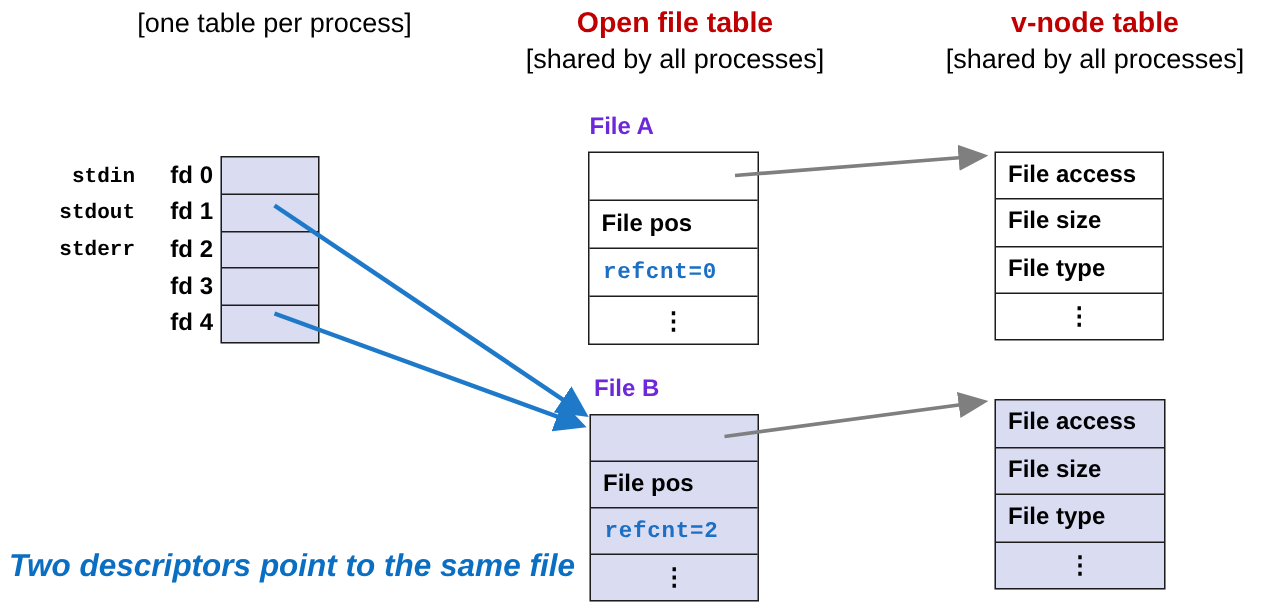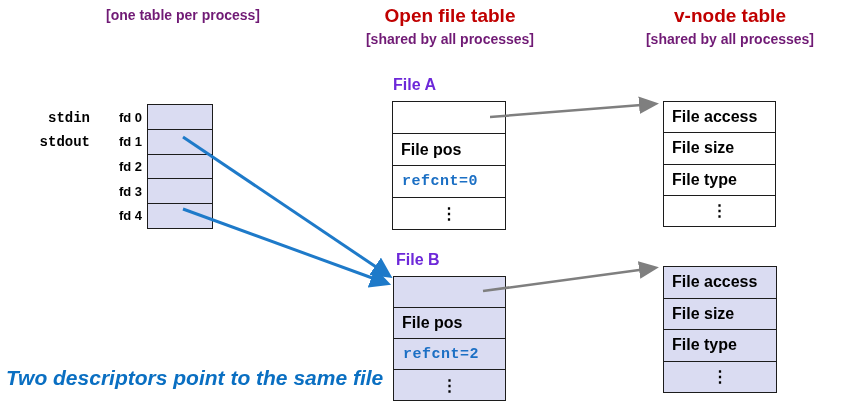--- a/index.html
+++ b/index.html
@@ -3,40 +3,40 @@
 <meta charset="utf-8">
 <style>
   * { margin:0; padding:0; box-sizing:border-box; }
   body { background:#ffffff; }
   .canvas {
     position:relative; width:849px; height:406px; background:#ffffff;
     font-family:"Liberation Sans", sans-serif; overflow:hidden;
   }
   .hdr { position:absolute; text-align:center; }
   .hdr .t { font-size:19px; font-weight:bold; color:#c00000; line-height:24px; }
-  .hdr .s { font-size:14px; font-weight:bold; color:#701a75; line-height:22px; }
+  .hdr .s { font-size:18px; font-weight:normal; color:#000000; line-height:22px; }
 
   .tbl {
     position:absolute; border:1.7px solid #1c1c1c;
     display:flex; flex-direction:column; background:#ffffff;
   }
   .tbl.fill { background:#dadcf2; }
   .tbl .row { flex:1; border-bottom:1.7px solid #1c1c1c; display:flex; align-items:center; }
   .tbl .row:last-child { border-bottom:none; }
   .row.lbl  { font-weight:bold; font-size:16px; color:#000; padding-left:8px; }
   .row.mono { font-family:"Liberation Mono","DejaVu Sans Mono",monospace; font-weight:bold;
               font-size:15px; color:#1b6fc4; padding-left:9px; letter-spacing:0.5px; }
   .row.dots { justify-content:center; font-weight:bold; font-size:16px; color:#000; }
 
   .tbl-title { position:absolute; font-size:16px; font-weight:bold; color:#6d28d9; }
 
   .fd-label {
     position:absolute; width:44px; height:25px; left:98px;
     display:flex; align-items:center; justify-content:flex-end;
-    font-size:13px; font-weight:bold; color:#000;
+    font-size:16px; font-weight:bold; color:#000;
   }
   .std-label {
     position:absolute; width:74px; height:25px; left:16px;
     display:flex; align-items:center; justify-content:flex-end;
     font-family:"Liberation Mono","DejaVu Sans Mono",monospace;
     font-size:14px; font-weight:bold; color:#000;
   }
   .caption {
     position:absolute; left:6px; top:366px; width:420px;
     font-size:21px; font-weight:bold; font-style:italic; color:#0a6fc2;
@@ -55,20 +55,21 @@
     <div class="t">Open file table</div>
     <div class="s">[shared by all processes]</div>
   </div>
   <div class="hdr" style="left:600px; top:4px; width:260px;">
     <div class="t">v-node table</div>
     <div class="s">[shared by all processes]</div>
   </div>
 
   <div class="std-label" style="top:105px;">stdin</div>
   <div class="std-label" style="top:129px;">stdout</div>
+  <div class="std-label" style="top:154px;">stderr</div>
 
   <div class="fd-label" style="top:105px;">fd 0</div>
   <div class="fd-label" style="top:129px;">fd 1</div>
   <div class="fd-label" style="top:154px;text-align:center;">fd 2</div>
   <div class="fd-label" style="top:179px;">fd 3</div>
   <div class="fd-label" style="top:203px;">fd 4</div>
 
   <div class="tbl fill" style="left:147px; top:104px; width:66px; height:125px;">
     <div class="row"></div>
     <div class="row"></div>

